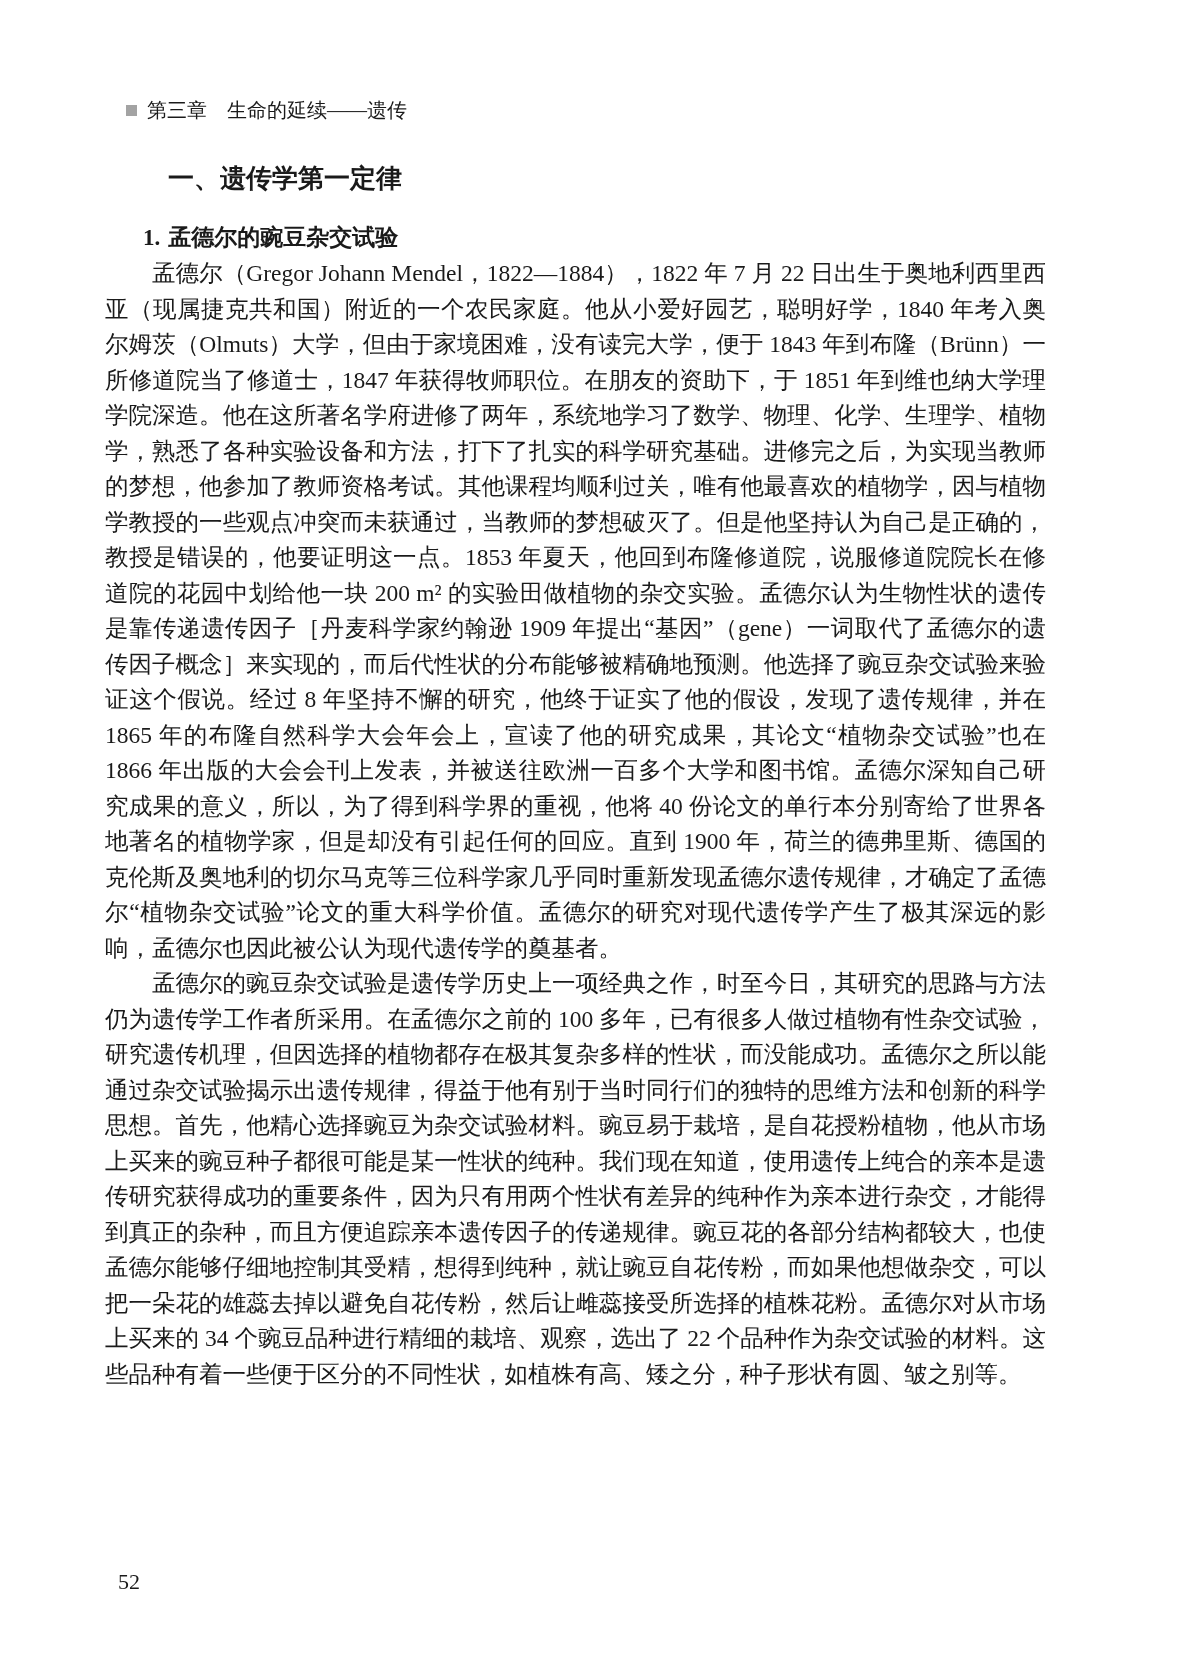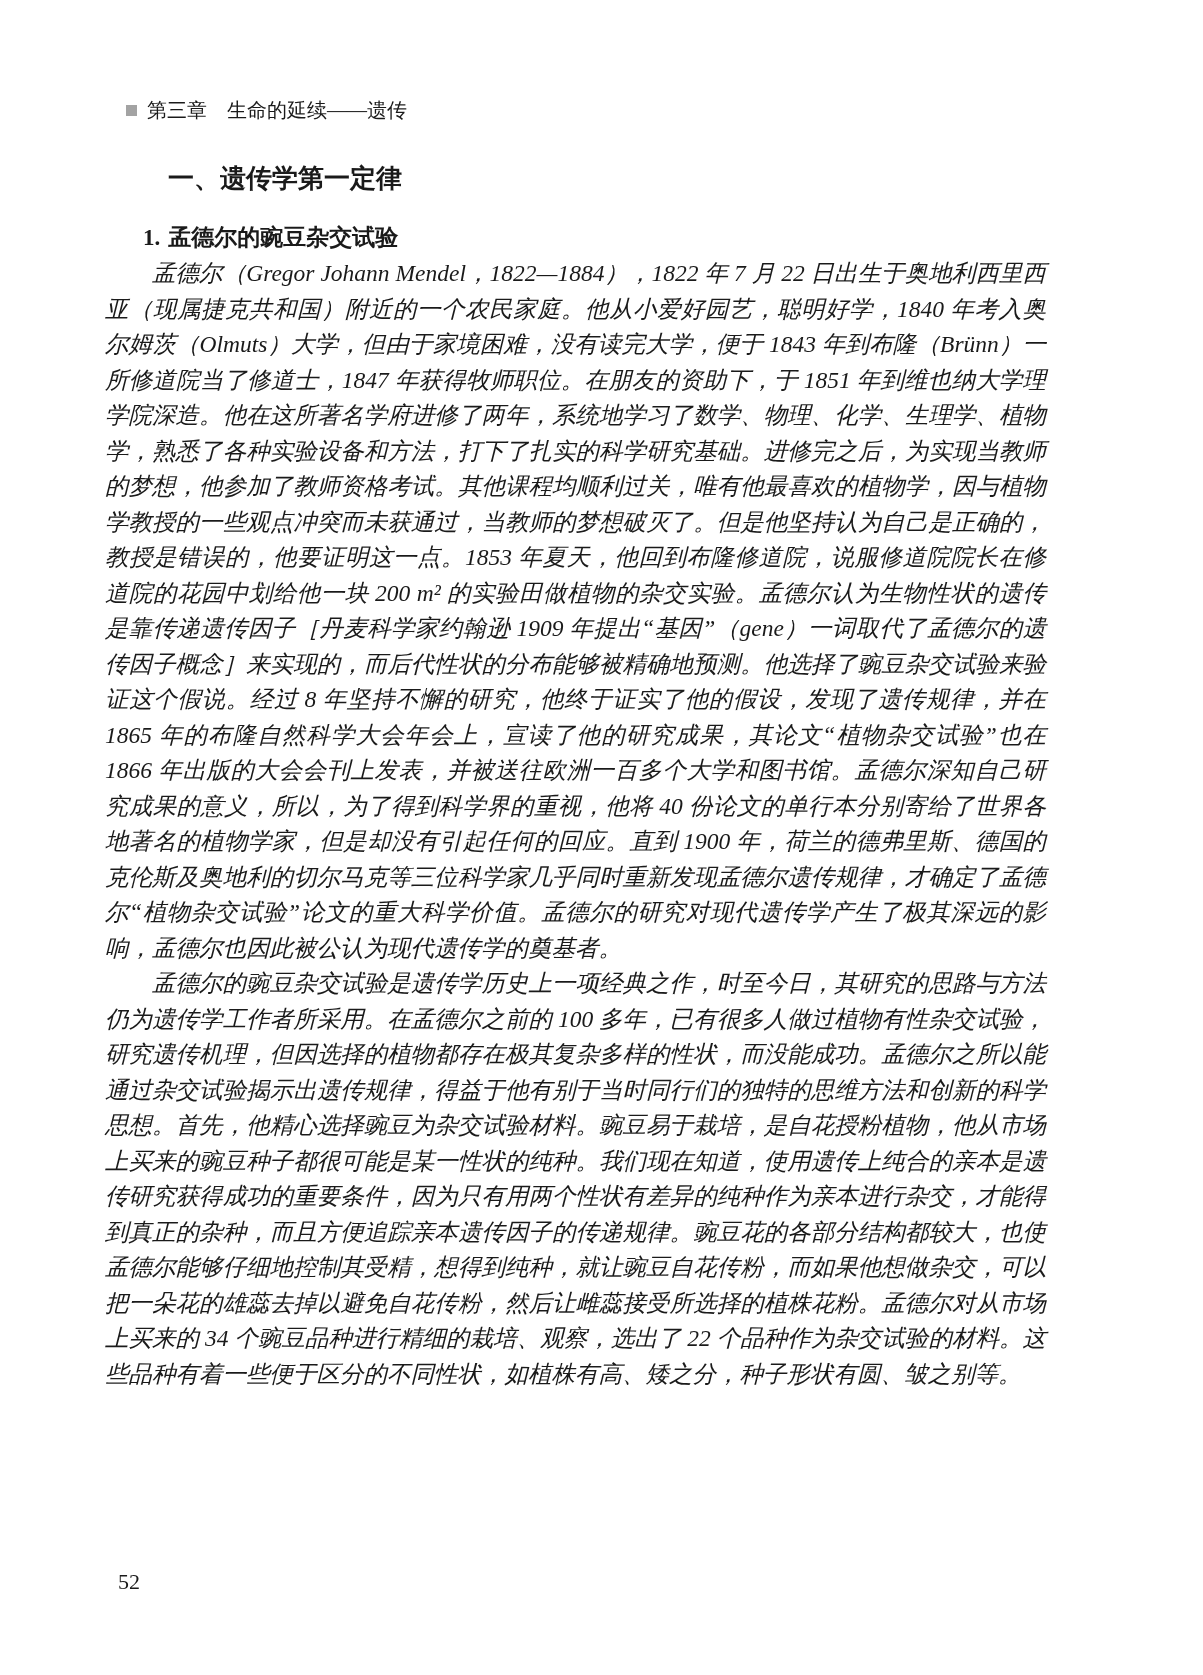--- a/index.html
+++ b/index.html
@@ -83,21 +83,20 @@
     font-size: 23.5px;
     line-height: 35.5px;
     text-align: justify;
     text-justify: inter-ideograph;
     color: var(--text);
   }
   .body-text p {
     margin: 0;
     padding: 0;
     text-indent: 2em;
-    font-style: italic;
   }
   
   .page-number {
     position: absolute;
     left: 118px;
     top: 1568px;
     font-size: 22px;
     line-height: 28px;
     color: var(--text);
   }

